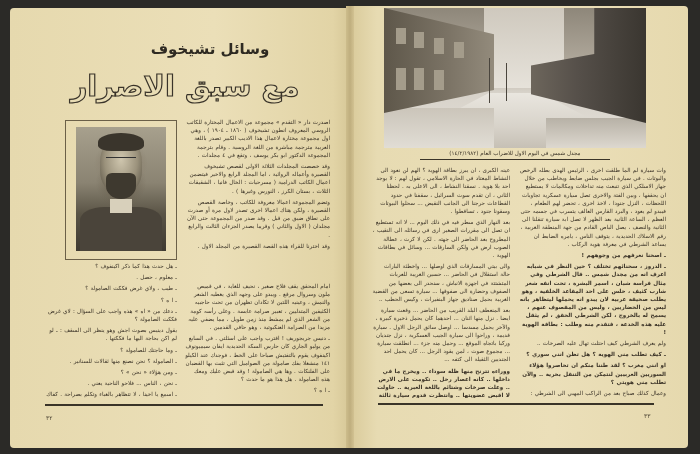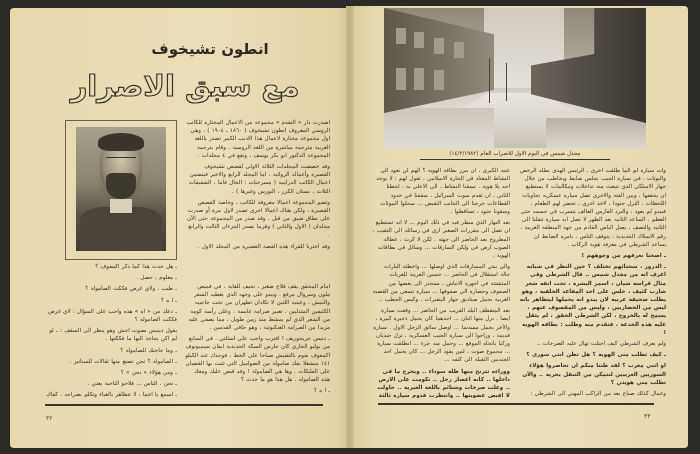--- a/index.html
+++ b/index.html
@@ -36,21 +36,21 @@
   .caption{position:absolute;left:410px;top:150px;width:210px;font-size:5.6px;text-align:center;direction:rtl;color:#3a3226;}
   .caption-rule{position:absolute;left:420px;top:159px;width:190px;height:1px;background:#3a3428;}
 </style>
 </head>
 <body>
 
 <div class="page left"></div>
 <div class="page right"></div>
 <div class="gutter"></div>
 
-<div class="author">انطون تشيخوف</div>
+<div class="author">وسائل تشيخوف</div>
 <div class="title">مع سبق الاصرار</div>
 
 <div class="portrait-frame">
   <div class="portrait">
     <div class="coat"></div>
     <div class="collar"></div>
     <div class="head"></div>
     <div class="hair"></div>
     <div class="beard"></div>
     <div class="glasses"></div>

